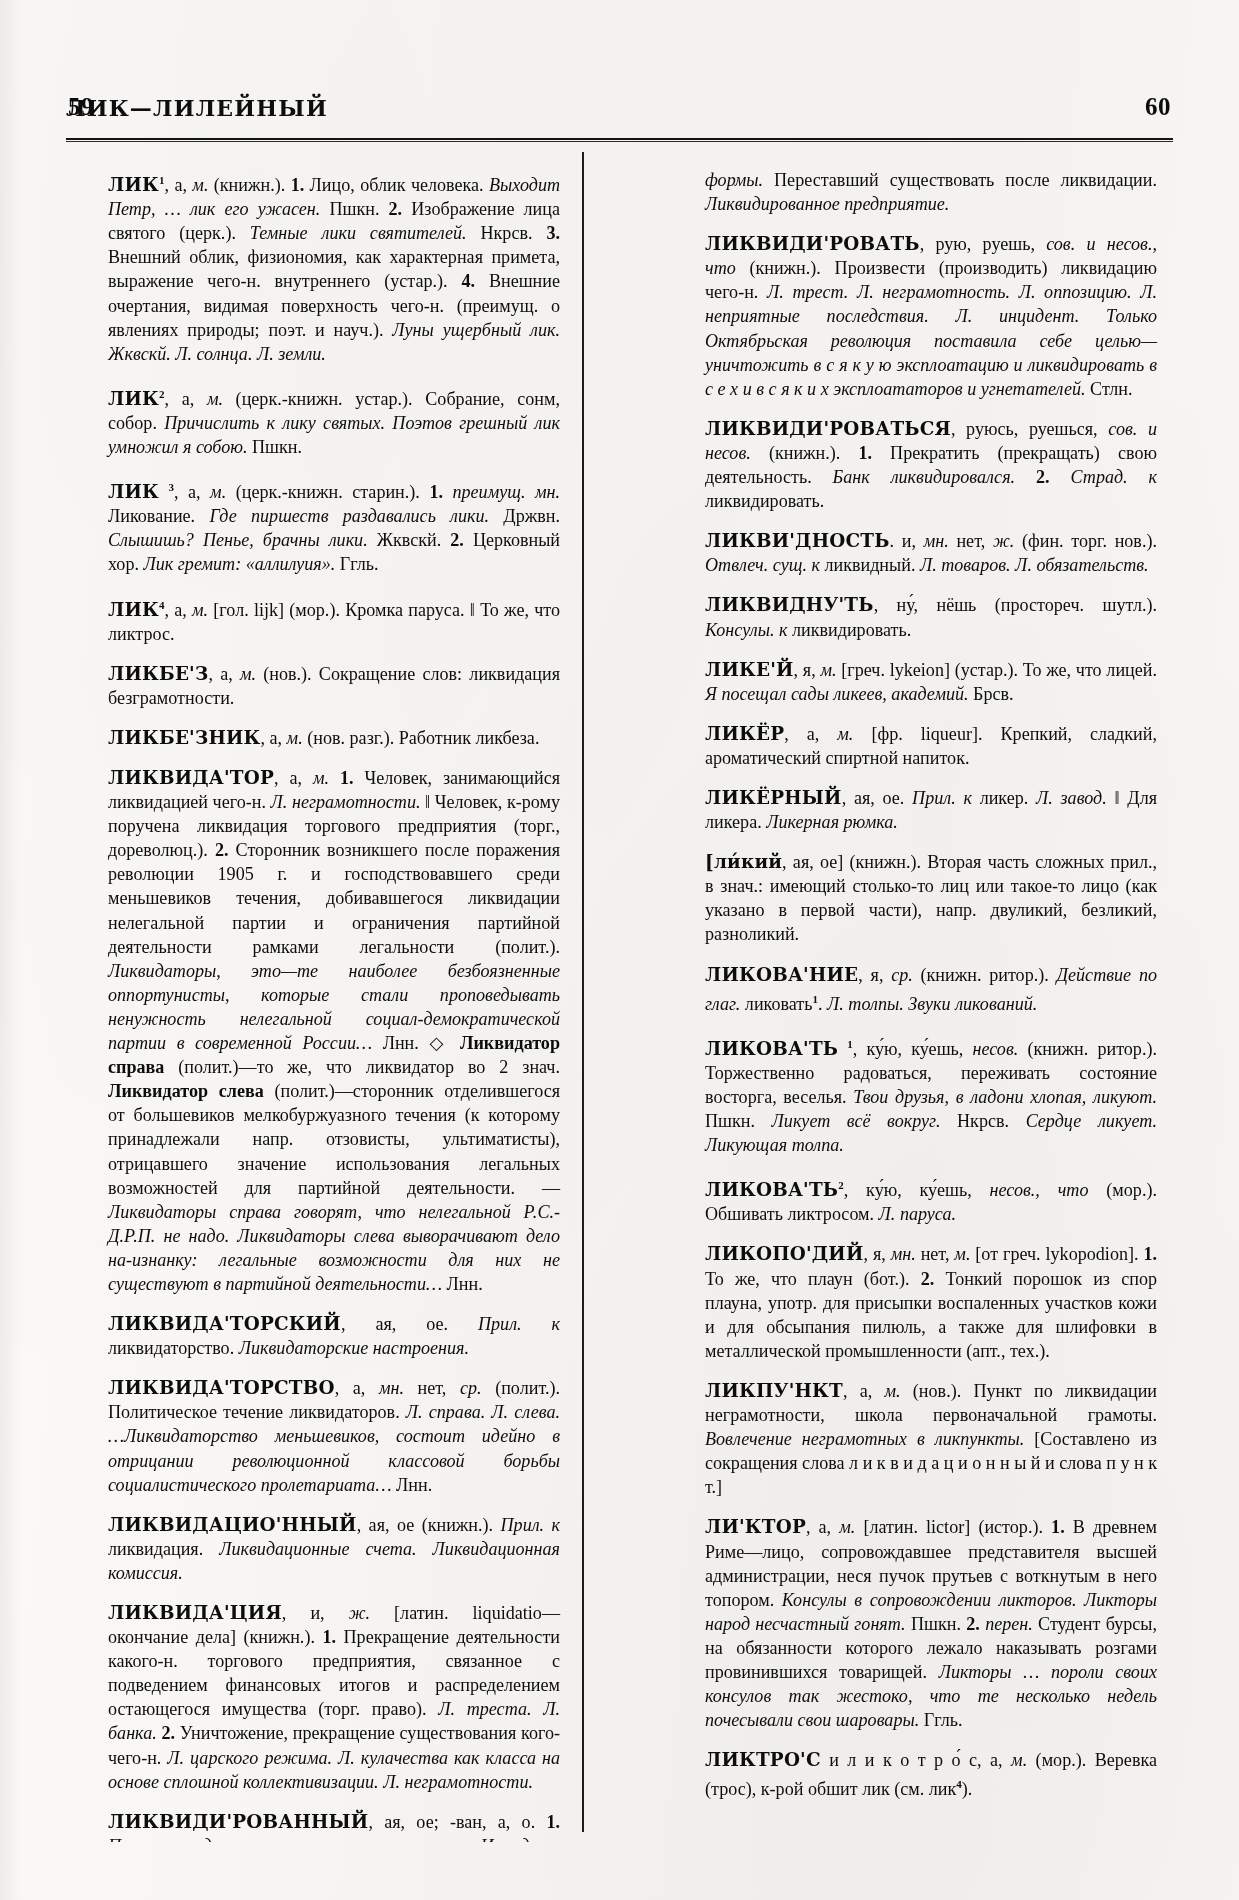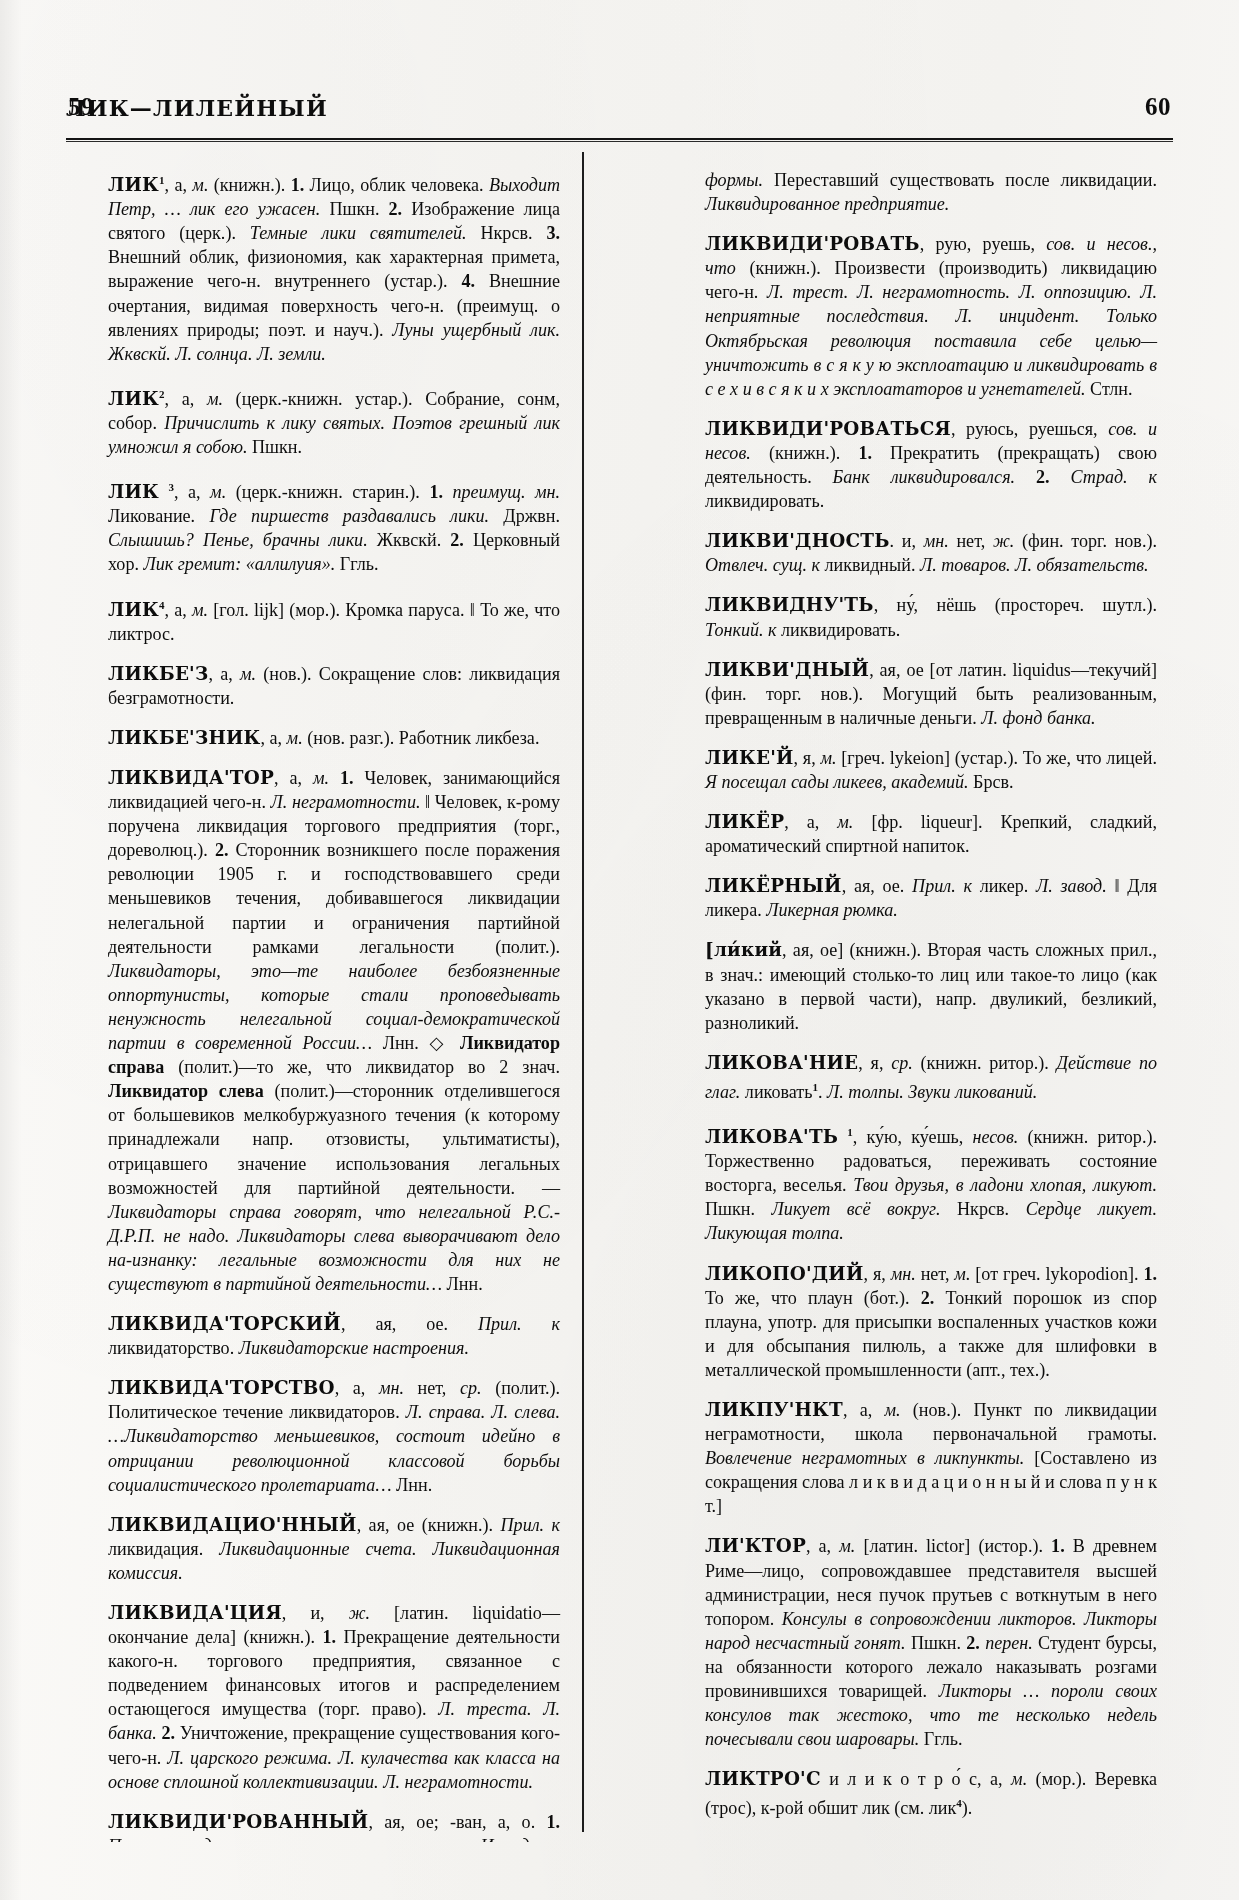--- a/index.html
+++ b/index.html
@@ -158,27 +158,27 @@
         <p class="entry ind"><b class="hw">ЛИКВИДАЦИО'ННЫЙ</b>, ая, ое (книжн.). <i>Прил. к</i> ликвидация. <i>Ликвидационные счета. Ликвидационная комиссия.</i></p>
         <p class="entry ind"><b class="hw">ЛИКВИДА'ЦИЯ</b>, и, <i>ж.</i> [латин. liquidatio—окончание дела] (книжн.). <b>1.</b> Прекращение деятельности какого-н. торгового предприятия, связанное с подведением финансовых итогов и распределением остающегося имущества (торг. право). <i>Л. треста. Л. банка.</i> <b>2.</b> Уничтожение, прекращение существования кого-чего-н. <i>Л. царского режима. Л. кулачества как класса на основе сплошной коллективизации. Л. неграмотности.</i></p>
         <p class="entry ind"><b class="hw">ЛИКВИДИ'РОВАННЫЙ</b>, ая, ое; -ван, а, о. <b>1.</b> <i>Прич. страд. прош. вр. от</i> ликвидировать. <i>Инцидент ликвидирован.</i> <b>2.</b> <i>только полн.</i></p>
       </div>
     <div class="col-divider"></div>
     <div class="col col-right">
         <p class="entry ind"><i>формы.</i> Переставший существовать после ликвидации. <i>Ликвидированное предприятие.</i></p>
         <p class="entry ind"><b class="hw">ЛИКВИДИ'РОВАТЬ</b>, рую, руешь, <i>сов. и несов., что</i> (книжн.). Произвести (производить) ликвидацию чего-н. <i>Л. трест. Л. неграмотность. Л. оппозицию. Л. неприятные последствия. Л. инцидент. Только Октябрьская революция поставила себе целью—уничтожить в с я к у ю эксплоатацию и ликвидировать в с е х и в с я к и х эксплоататоров и угнетателей.</i> Стлн.</p>
         <p class="entry ind"><b class="hw">ЛИКВИДИ'РОВАТЬСЯ</b>, руюсь, руешься, <i>сов. и несов.</i> (книжн.). <b>1.</b> Прекратить (прекращать) свою деятельность. <i>Банк ликвидировался.</i> <b>2.</b> <i>Страд. к</i> ликвидировать.</p>
         <p class="entry ind"><b class="hw">ЛИКВИ'ДНОСТЬ</b>. и, <i>мн.</i> нет, <i>ж.</i> (фин. торг. нов.). <i>Отвлеч. сущ. к</i> ликвидный. <i>Л. товаров. Л. обязательств.</i></p>
-        <p class="entry ind"><b class="hw">ЛИКВИДНУ'ТЬ</b>, ну́, нёшь (простореч. шутл.). <i>Тонкий. к</i> ликвидировать.</p>
-        <p class="entry ind"><b class="hw">ЛИКВИ'ДНЫЙ</b>, ая, ое [от латин. liquidus—текучий] (фин. торг. нов.). Могущий быть реализованным, превращенным в наличные деньги. <i>Л. фонд банка.</i></p>
+        <p class="entry ind"><b class="hw">ЛИКВИДНУ'ТЬ</b>, ну́, нёшь (простореч. шутл.). <i>Консулы. к</i> ликвидировать.</p>
         <p class="entry ind"><b class="hw">ЛИКЕ'Й</b>, я, <i>м.</i> [греч. lykeion] (устар.). То же, что лицей. <i>Я посещал сады ликеев, академий.</i> Брсв.</p>
         <p class="entry ind"><b class="hw">ЛИКЁР</b>, а, <i>м.</i> [фр. liqueur]. Крепкий, сладкий, ароматический спиртной напиток.</p>
         <p class="entry ind"><b class="hw">ЛИКЁРНЫЙ</b>, ая, ое. <i>Прил. к</i> ликер. <i>Л. завод.</i> ‖ Для ликера. <i>Ликерная рюмка.</i></p>
         <p class="entry ind"><b class="hw">[ли́кий</b>, ая, ое] (книжн.). Вторая часть сложных прил., в знач.: имеющий столько-то лиц или такое-то лицо (как указано в первой части), напр. двуликий, безликий, разноликий.</p>
         <p class="entry ind"><b class="hw">ЛИКОВА'НИЕ</b>, я, <i>ср.</i> (книжн. ритор.). <i>Действие по глаг.</i> ликовать<span class="sup">1</span>. <i>Л. толпы. Звуки ликований.</i></p>
         <p class="entry ind"><b class="hw">ЛИКОВА'ТЬ</b> <span class="sup">1</span>, ку́ю, ку́ешь, <i>несов.</i> (книжн. ритор.). Торжественно радоваться, переживать состояние восторга, веселья. <i>Твои друзья, в ладони хлопая, ликуют.</i> Пшкн. <i>Ликует всё вокруг.</i> Нкрсв. <i>Сердце ликует. Ликующая толпа.</i></p>
+        <p class="entry ind"><b class="hw">ЛИКОВА'ТЬ</b><span class="sup">2</span>, ку́ю, ку́ешь, <i>несов., что</i> (мор.). Обшивать ликтросом. <i>Л. паруса.</i></p>
         <p class="entry ind"><b class="hw">ЛИКОПО'ДИЙ</b>, я, <i>мн.</i> нет, <i>м.</i> [от греч. lykopodion]. <b>1.</b> То же, что плаун (бот.). <b>2.</b> Тонкий порошок из спор плауна, употр. для присыпки воспаленных участков кожи и для обсыпания пилюль, а также для шлифовки в металлической промышленности (апт., тех.).</p>
         <p class="entry ind"><b class="hw">ЛИКПУ'НКТ</b>, а, <i>м.</i> (нов.). Пункт по ликвидации неграмотности, школа первоначальной грамоты. <i>Вовлечение неграмотных в ликпункты.</i> [Составлено из сокращения слова л и к в и д а ц и о н н ы й и слова п у н к т.]</p>
         <p class="entry ind"><b class="hw">ЛИ'КТОР</b>, а, <i>м.</i> [латин. lictor] (истор.). <b>1.</b> В древнем Риме—лицо, сопровождавшее представителя высшей администрации, неся пучок прутьев с воткнутым в него топором. <i>Консулы в сопровождении ликторов. Ликторы народ несчастный гонят.</i> Пшкн. <b>2.</b> <i>перен.</i> Студент бурсы, на обязанности которого лежало наказывать розгами провинившихся товарищей. <i>Ликторы … пороли своих консулов так жестоко, что те несколько недель почесывали свои шаровары.</i> Ггль.</p>
         <p class="entry ind"><b class="hw">ЛИКТРО'С</b> и л и к о т р о́ с, а, <i>м.</i> (мор.). Веревка (трос), к-рой обшит лик (см. лик<span class="sup">4</span>).</p>
       </div>
   </div>
 </div>
 
 </body></html>

